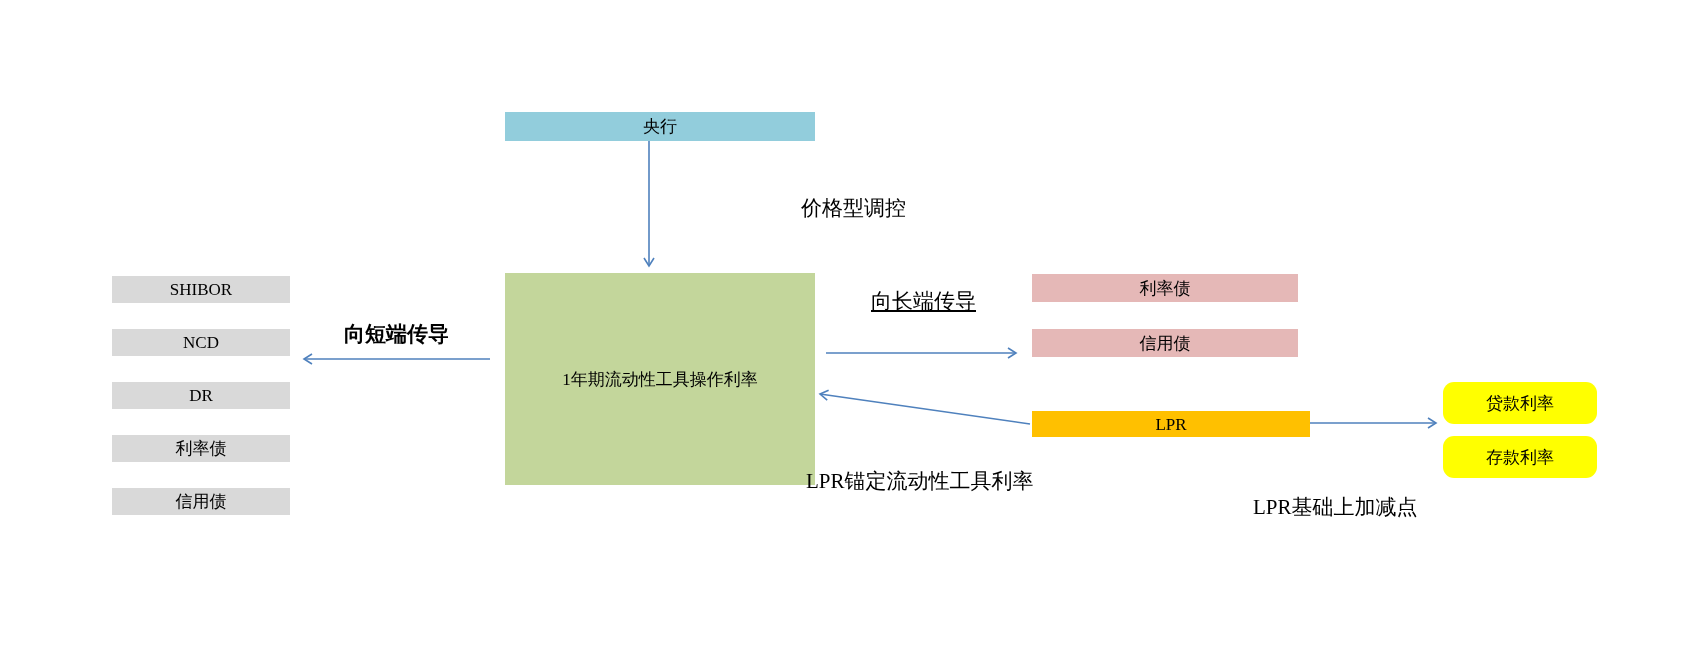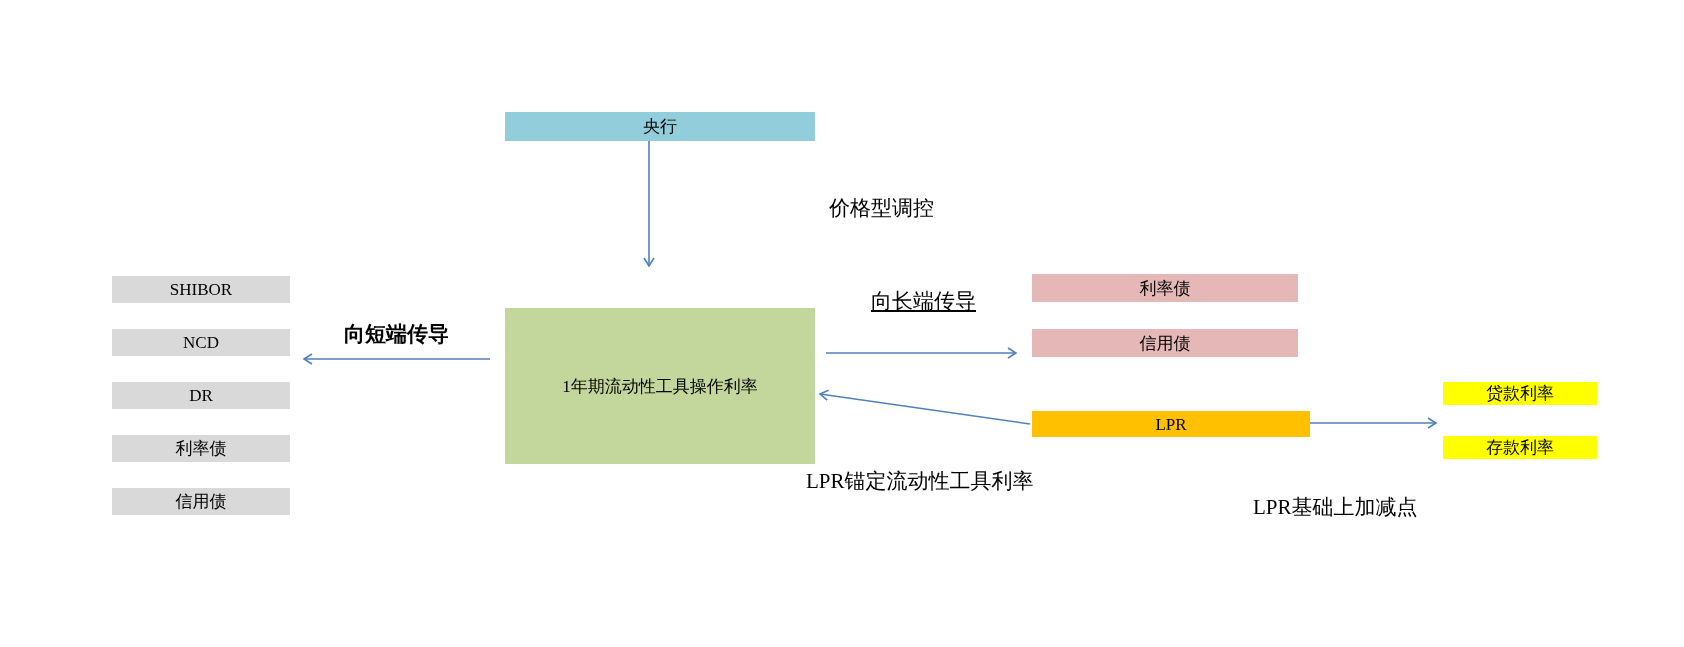--- a/index.html
+++ b/index.html
@@ -7,32 +7,32 @@
     width:1684px;height:647px;position:relative;overflow:hidden;
     font-family:"Liberation Serif","DejaVu Serif",serif;
     color:#000;
   }
   .canvas{position:absolute;inset:0;}
   .node{
     position:absolute;display:flex;align-items:center;justify-content:center;
     font-size:17px;line-height:1;white-space:nowrap;
   }
   .node-cb      {left:505px;top:112px;width:310px;height:29px;background:#92CDDC;}
-  .node-policy  {left:505px;top:273px;width:310px;height:156px;background:#C3D69B;margin-top:35px;}
+  .node-policy  {left:505px;top:273px;width:310px;height:212px;background:#C3D69B;}
   .gray  {left:112px;width:178px;height:27px;background:#D9D9D9;}
   .g0{top:276px}.g1{top:329px}.g2{top:382px}.g3{top:435px}.g4{top:488px}
   .pink  {left:1032px;width:266px;height:28px;background:#E5B8B7;}
   .p0{top:274px}.p1{top:329px}
   .node-lpr {left:1032px;top:411px;width:278px;height:26px;background:#FFC000;}
-  .yellow{left:1443px;width:154px;height:23px;background:#FFFF00;}
+  .yellow{left:1443px;width:154px;height:42px;background:#FFFF00;border-radius:11px;}
   .y0{top:382px}.y1{top:436px}
   .flabel{
     position:absolute;font-size:21px;line-height:1.1;white-space:nowrap;
   }
-  .lbl-price {left:801px;top:197px;margin-left:28px;}
+  .lbl-price {left:801px;top:197px;}
   .lbl-short {left:344px;top:323px;font-weight:bold;}
   .lbl-long  {left:871px;top:290px;text-decoration:underline;}
   .lbl-anchor{left:806px;top:470px;}
   .lbl-spread{left:1253px;top:496px;}
   svg.arrows{position:absolute;left:0;top:0;width:1684px;height:647px;pointer-events:none;}
 </style>
 </head>
 <body>
 
 <div class="canvas">

